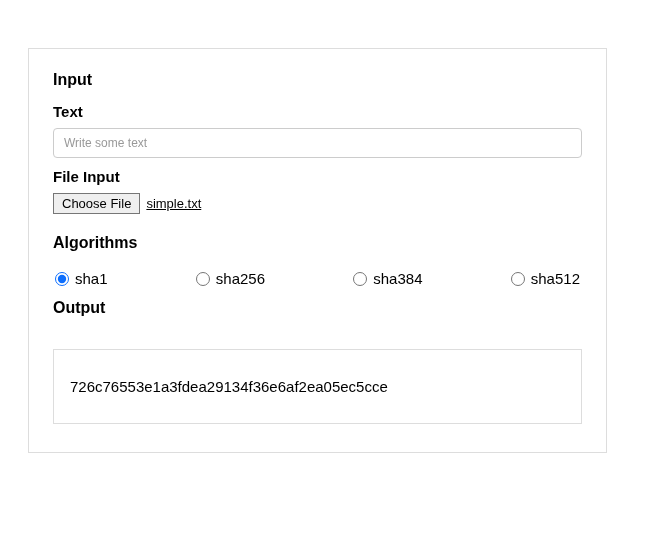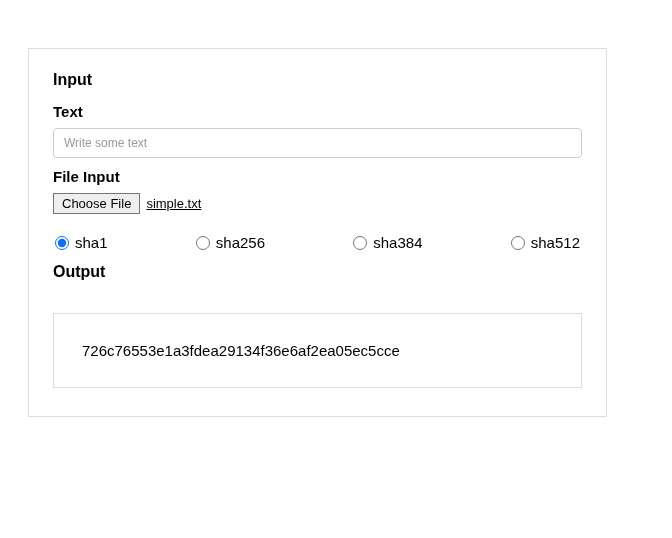--- a/index.html
+++ b/index.html
@@ -84,41 +84,42 @@
       accent-color: #0d6efd;
       cursor: pointer;
     }
     .output-title {
       font-weight: bold;
       font-size: 16px;
       margin-bottom: 32px;
     }
     .output-box {
       border: 1px solid #ddd;
-      padding: 28px 28px;
+      padding: 28px 16px;
       font-size: 15px;
       word-break: break-all;
     }
   </style>
 </head>
 <body>
 
 <div class="panel">
 
   <div class="section-title">Input</div>
 
   <label class="field-label">Text</label>
   <input type="text" class="text-input" placeholder="Write some text" style="">
 
   <label class="field-label">File Input</label>
   <div class="file-row">
     <button class="file-button">Choose File</button>
     <span class="file-name">simple.txt</span>
   </div>
 
+  <div class="algo-title">Algorithms</div>
   <div class="algo-row">
     <label class="algo-item">
       <input type="radio" name="algo" checked="" style="">
       <span>sha1</span>
     </label>
     <label class="algo-item">
       <input type="radio" name="algo" style="">
       <span>sha256</span>
     </label>
     <label class="algo-item">

